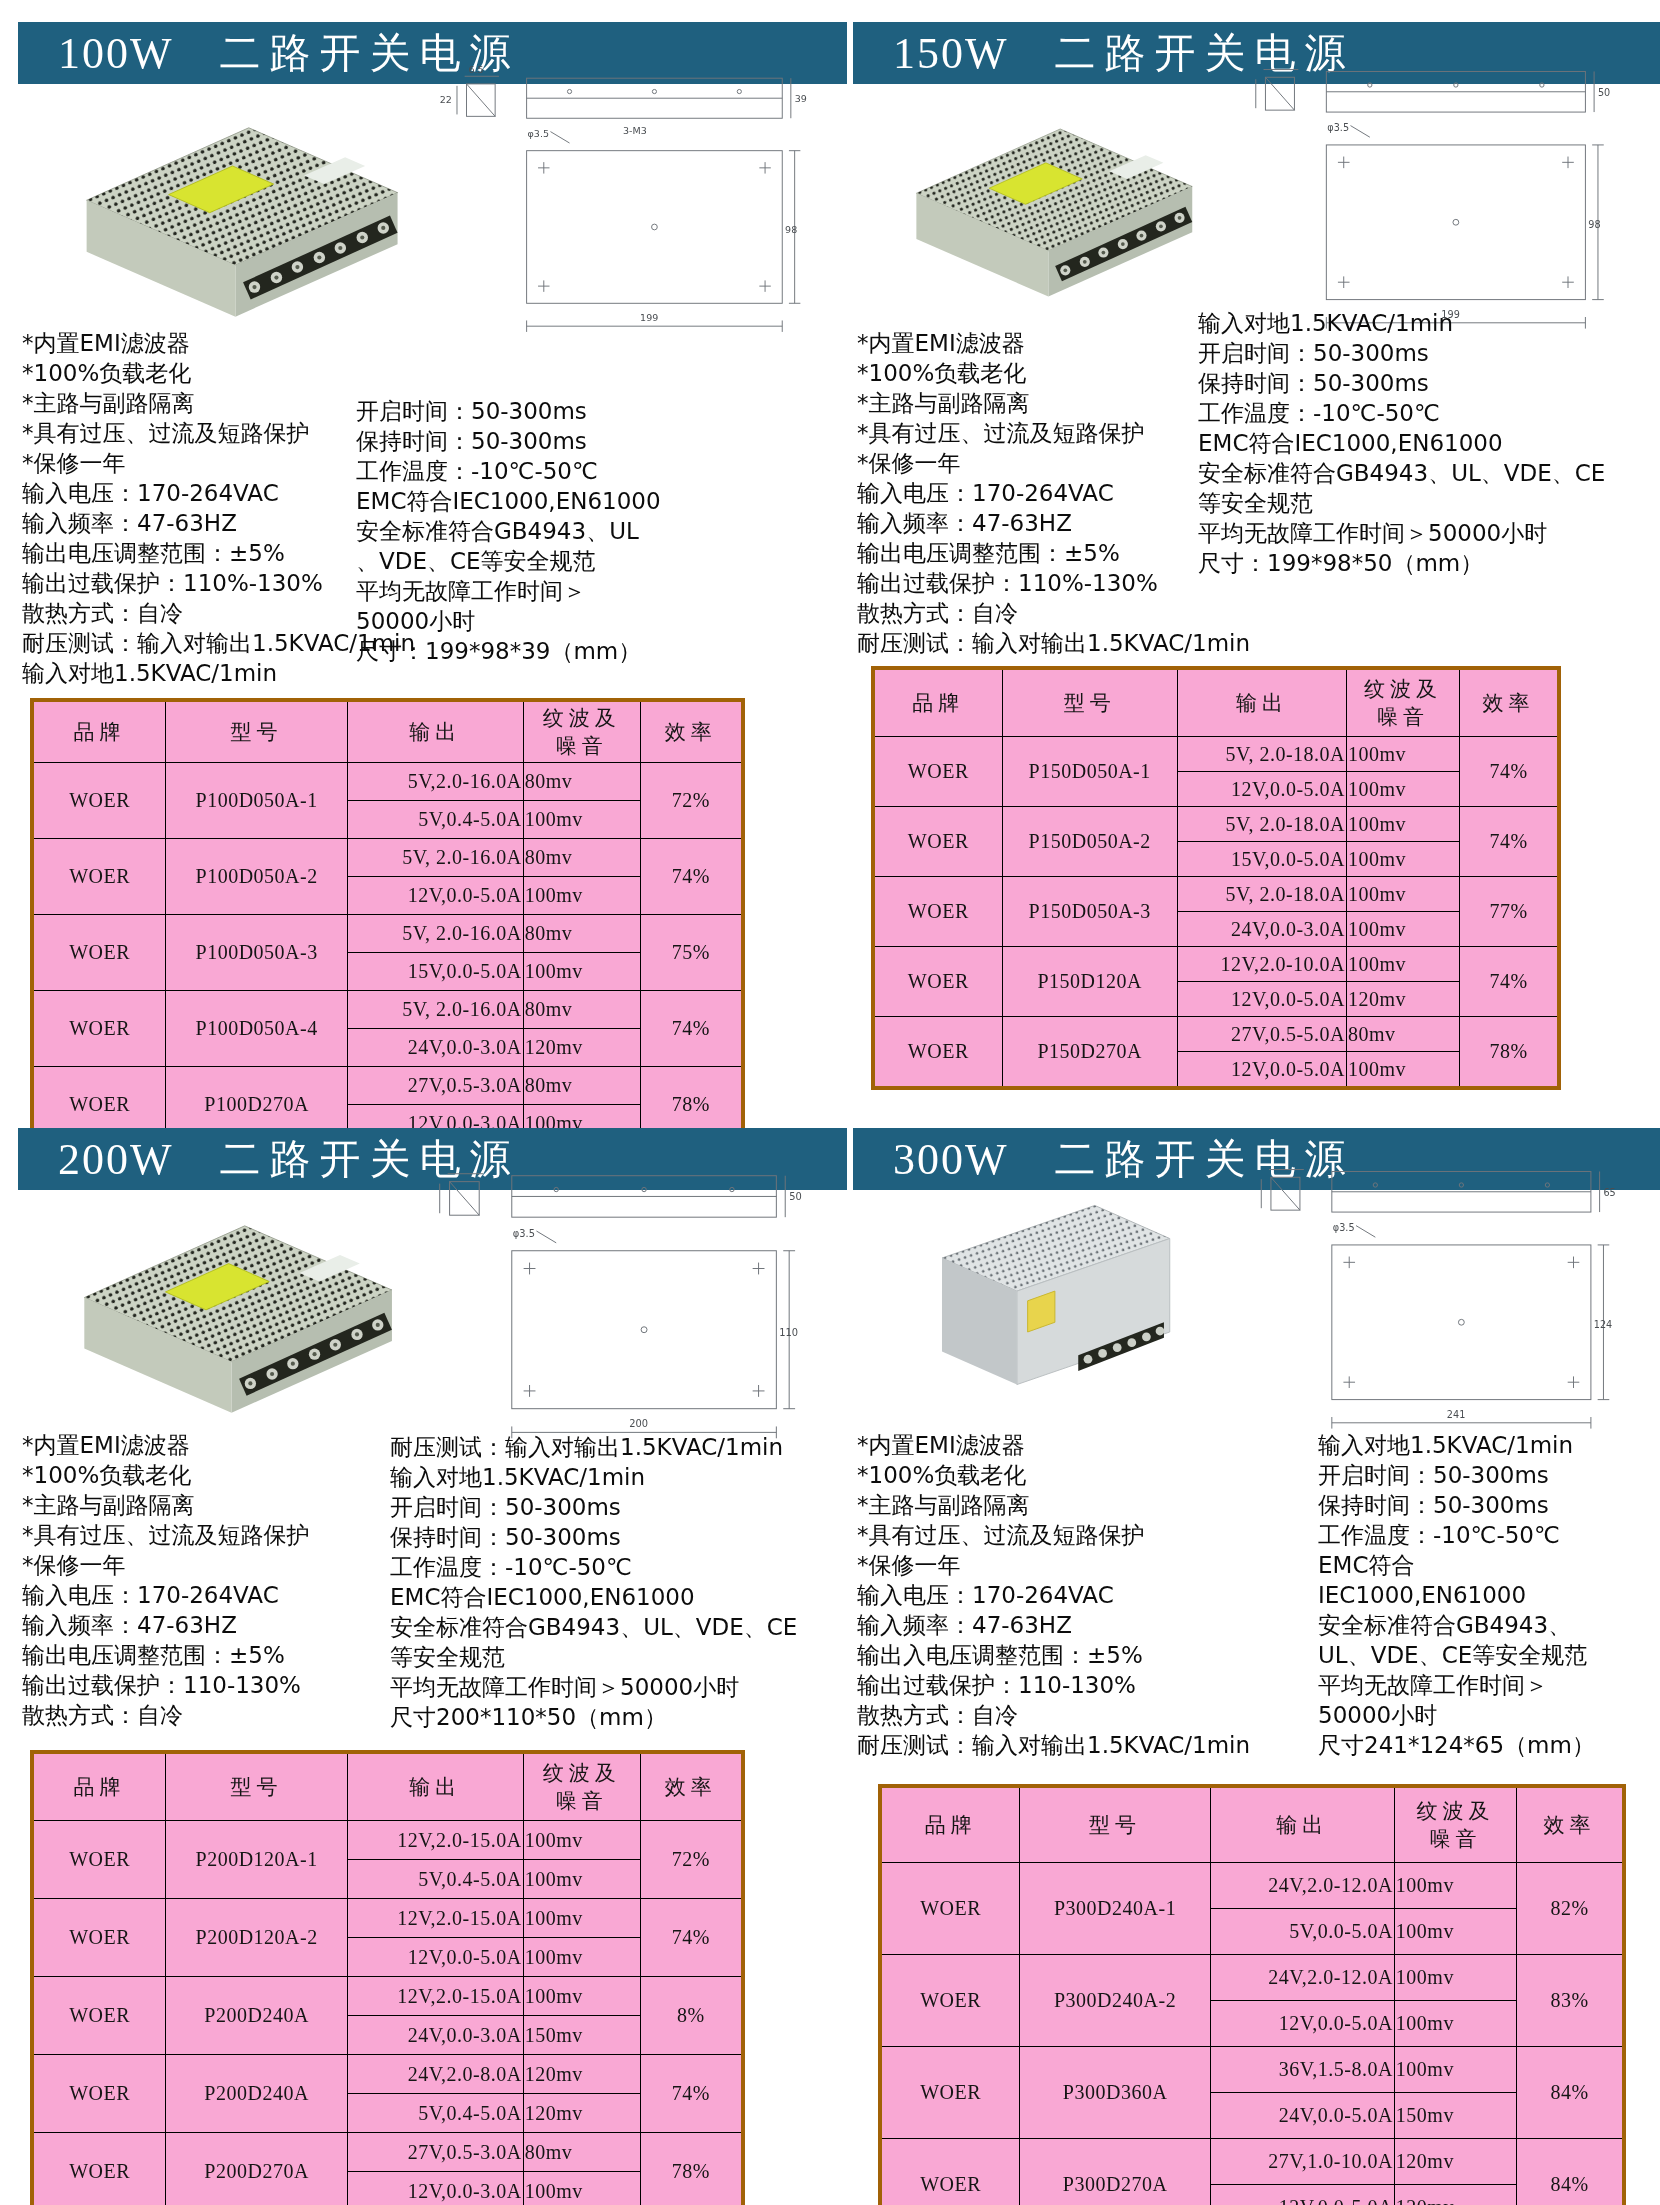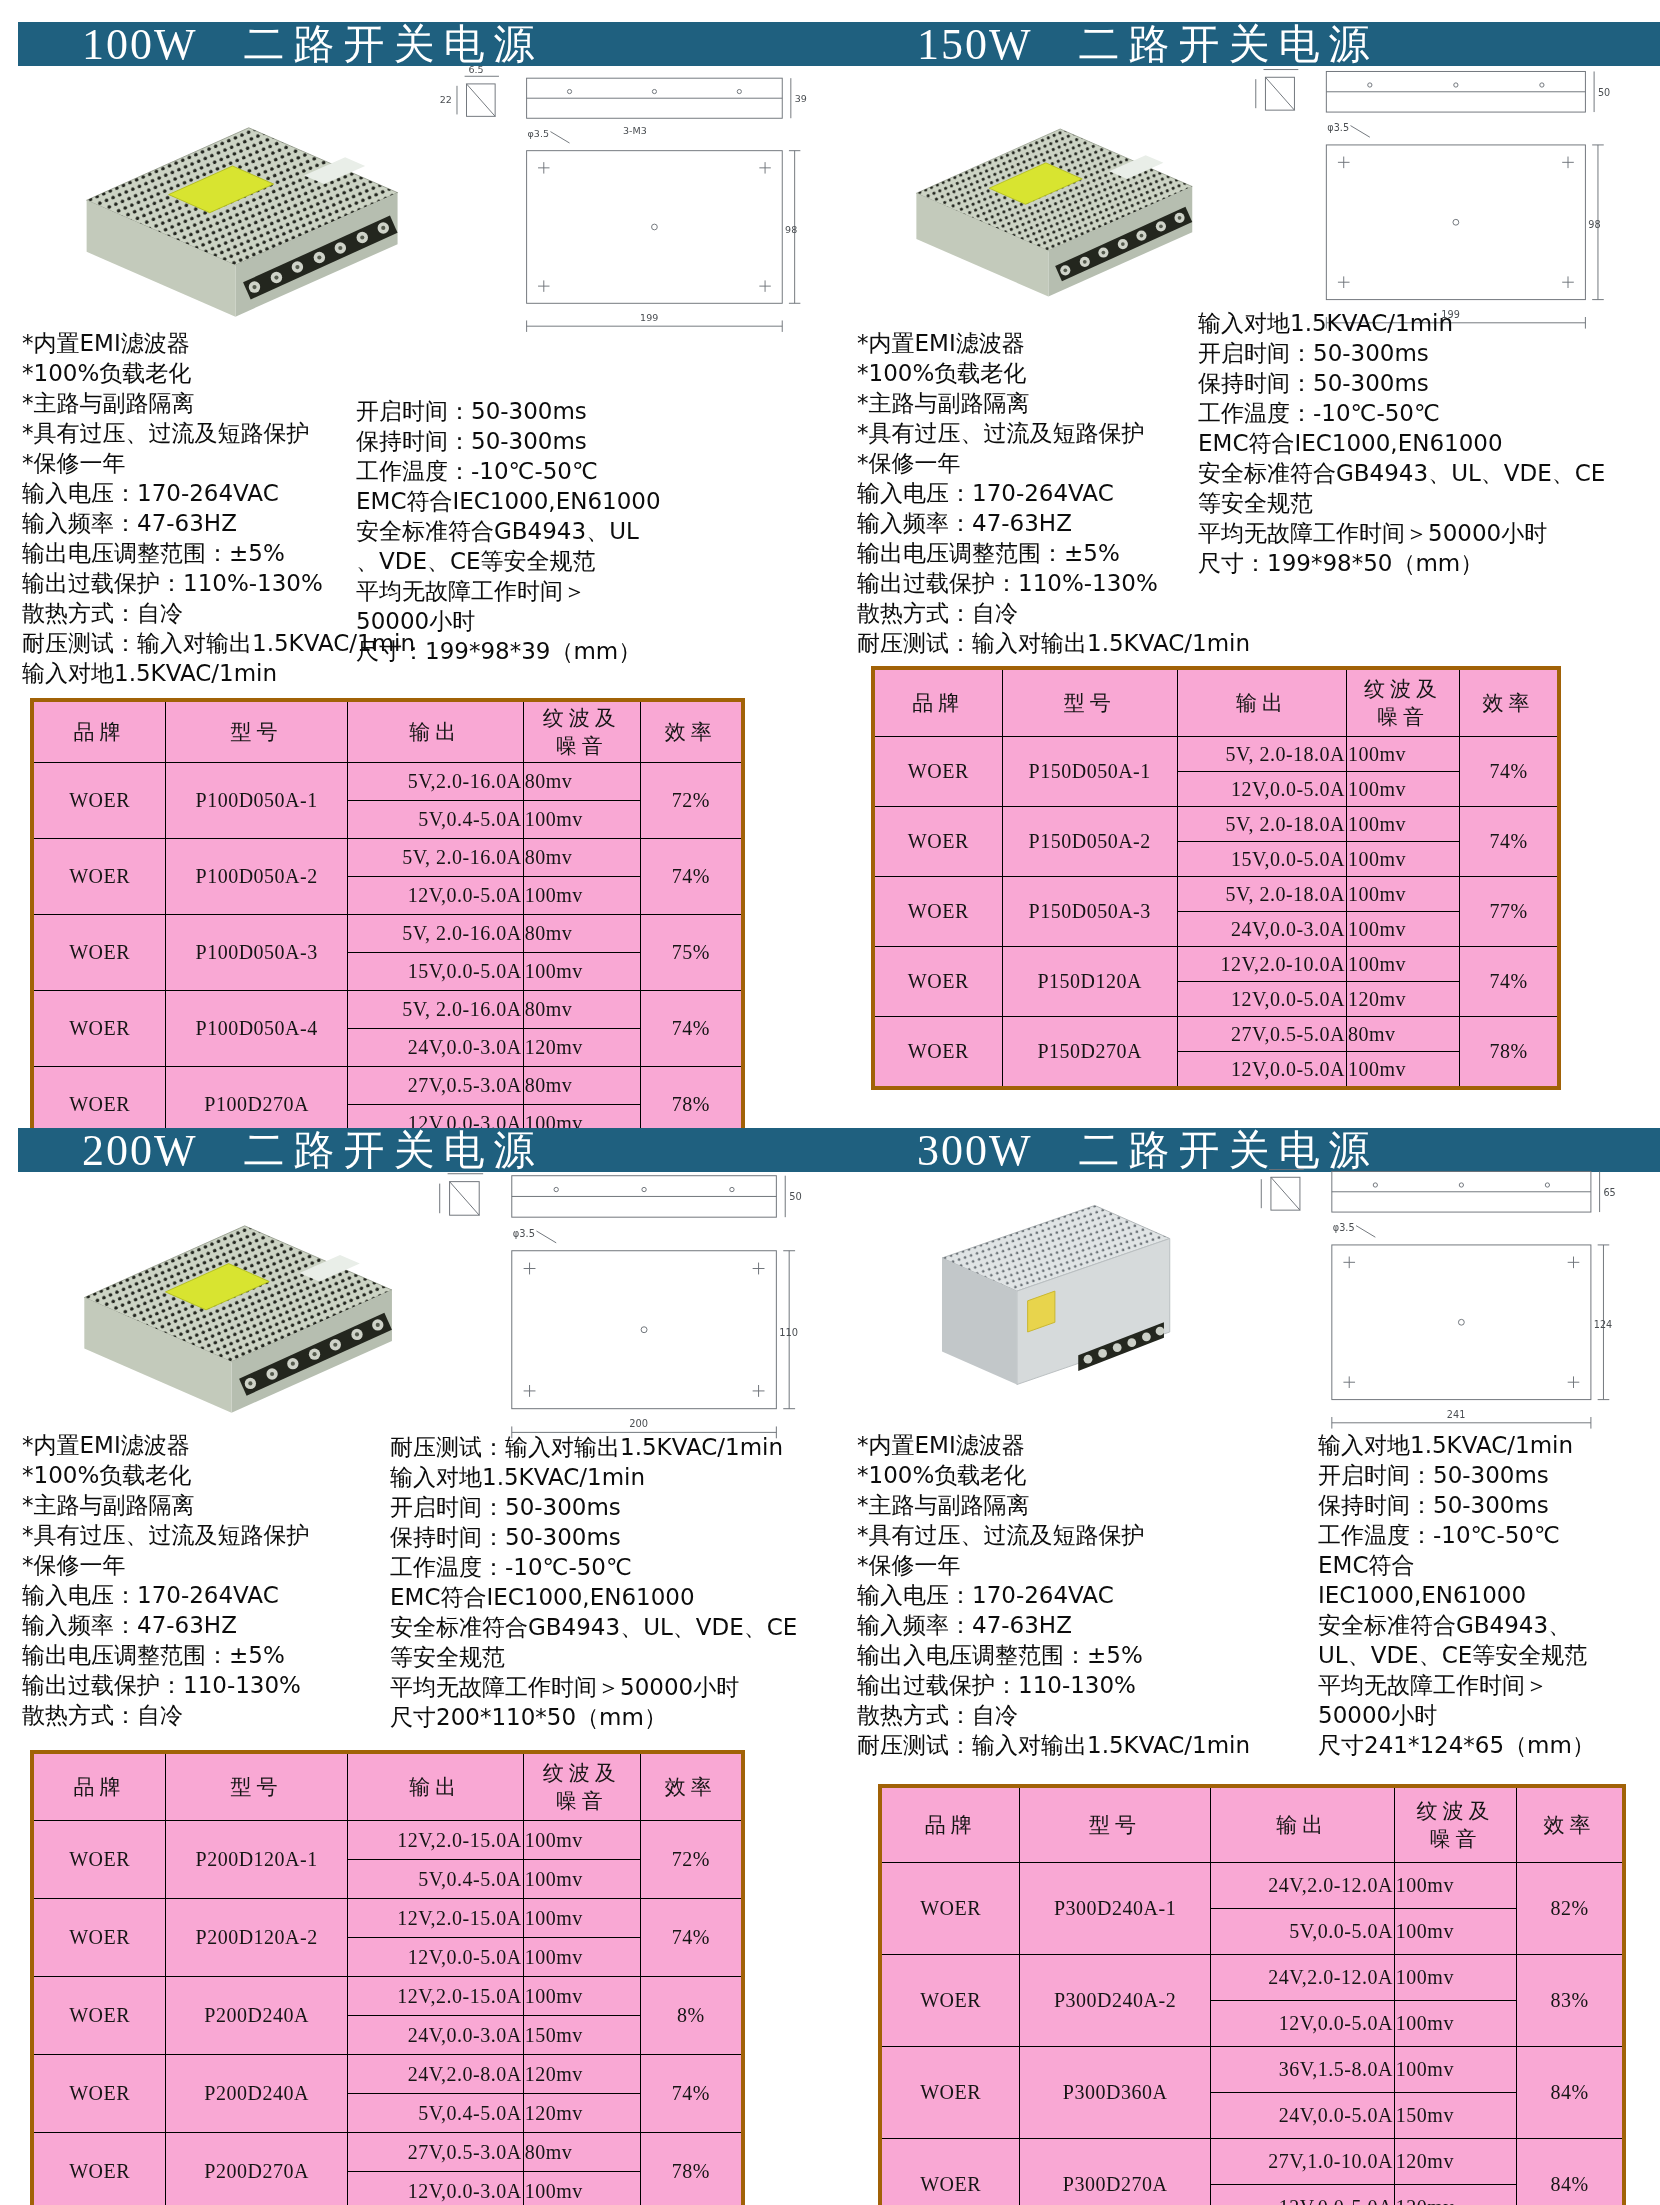--- a/index.html
+++ b/index.html
@@ -1,21 +1,21 @@
 <!DOCTYPE html>
 <html><head>
 <meta charset="utf-8">
 <style>
   html,body{margin:0;padding:0}
   body{width:1660px;height:2205px;background:#ffffff;position:relative;
        font-family:"DejaVu Sans","Liberation Sans",sans-serif;color:#0c0c0c}
   .quad{position:absolute;width:790px;height:1083px}
   .quad>*{position:absolute}
-  .banner{left:0;top:0;width:789px;height:44px;display:flex;align-items:center;
-          padding-left:64px;font-family:"Liberation Serif","DejaVu Serif",serif}
+  .banner{left:0;top:0;width:789px;height:62px;display:flex;align-items:center;
+          padding-left:40px;font-family:"Liberation Serif","DejaVu Serif",serif}
   .banner .power{font-size:44px;letter-spacing:2px}
   .banner .ctitle{font-size:41px;margin-left:46px;letter-spacing:9px}
   .tcol{font-size:23px;line-height:30px;white-space:nowrap}
   .tline{height:30px}
   .spec-table{border-collapse:collapse;table-layout:fixed;border:4px solid #a16207;background:#f9a8d4}
   .spec-table th,.spec-table td{border:1px solid #000;text-align:center;overflow:hidden;
        font-family:"Liberation Serif","DejaVu Serif",serif;color:#151515}
   .spec-table th{font-weight:400;font-size:21px;letter-spacing:5px;padding:0 10px}
   .spec-table td{font-size:20px;letter-spacing:0.5px}
   .spec-table td.out{text-align:right;padding-left:13px}

